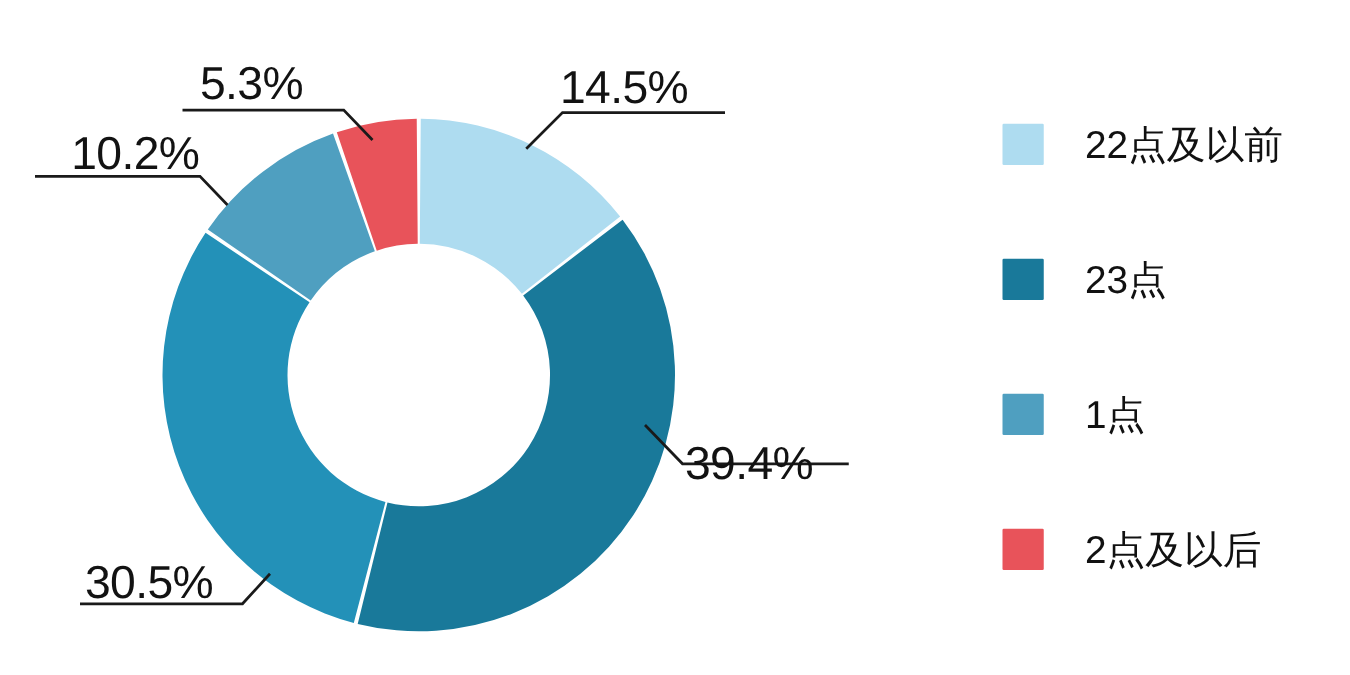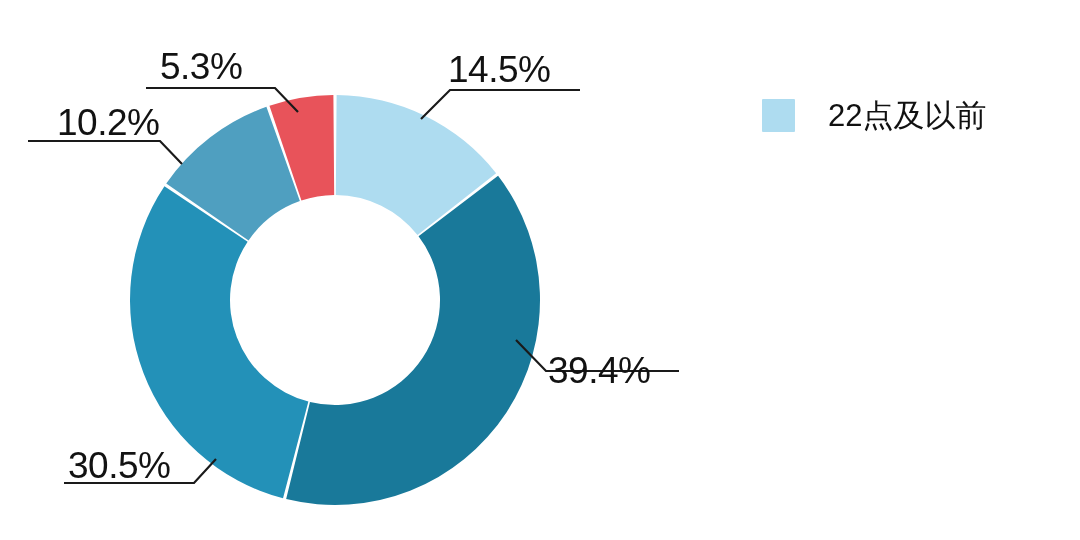--- a/index.html
+++ b/index.html
@@ -48,20 +48,21 @@
     width: 300px;
     height: 370px;
     display: flex;
     flex-direction: column;
     justify-content: space-between;
   }
   .legend-row {
     display: flex;
     align-items: center;
     height: 46px;
+    margin-left: 40px;
   }
   .legend-swatch {
     width: 33px;
     height: 33px;
     flex: 0 0 33px;
     border-radius: 1px;
   }
   .legend-text {
     margin-left: 33px;
     font-size: 31px;
@@ -106,15 +107,27 @@
     <text class="pct-label" x="68" y="478">30.5%</text>
     <text class="pct-label" x="57" y="135">10.2%</text>
     <text class="pct-label" x="160" y="79">5.3%</text>
   </svg>
 
   <div class="legend-panel">
     <div class="legend-row">
       <span class="legend-swatch" style="background:#aedcf0"></span>
       <span class="legend-text">22点及以前</span>
     </div>
+    <div class="legend-row">
+      <span class="legend-swatch" style="background:#19799a"></span>
+      <span class="legend-text">23点</span>
+    </div>
+    <div class="legend-row">
+      <span class="legend-swatch" style="background:#4f9fc0"></span>
+      <span class="legend-text">1点</span>
+    </div>
+    <div class="legend-row">
+      <span class="legend-swatch" style="background:#e8535a"></span>
+      <span class="legend-text">2点及以后</span>
+    </div>
   </div>
 
 </div>
 
 </body></html>

